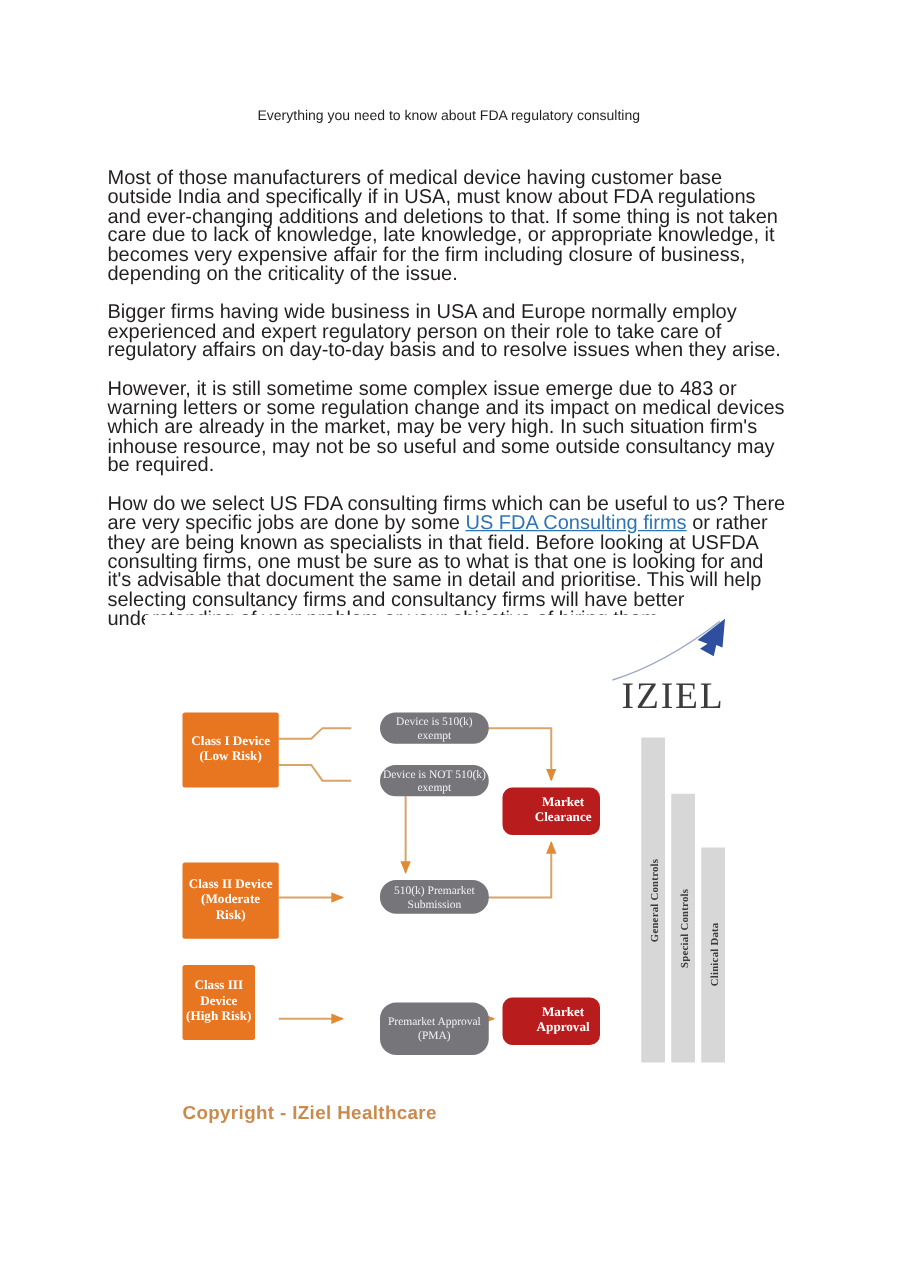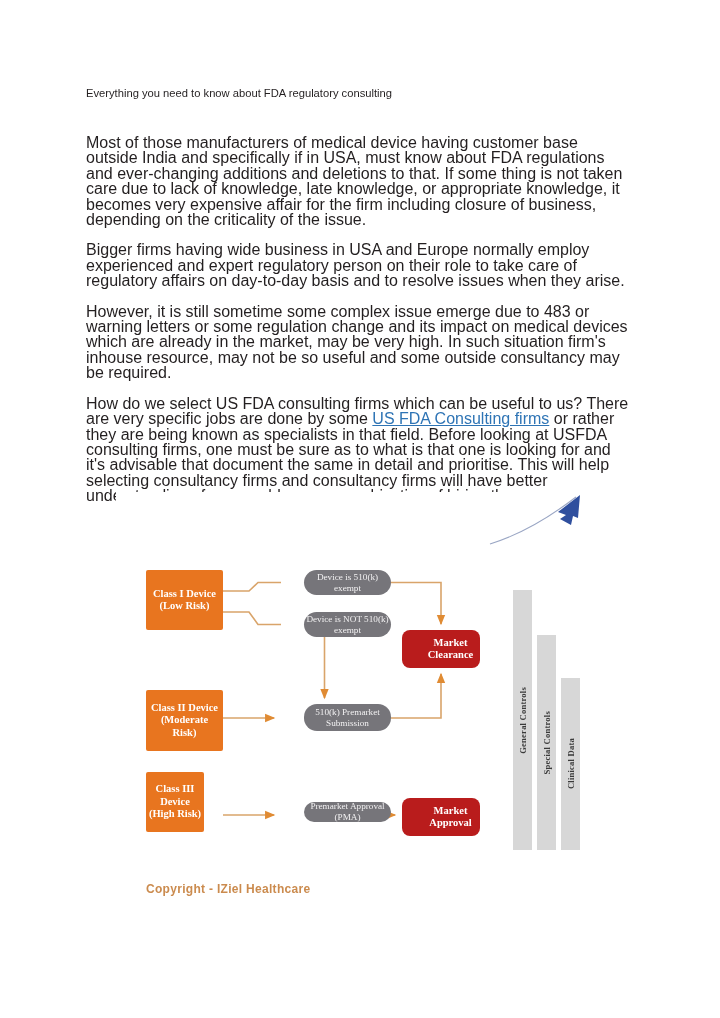--- a/index.html
+++ b/index.html
@@ -30,20 +30,21 @@
     top: 86px;
     width: 546px;
   }
 
   .doc-title {
     font-size: 11.2px;
     line-height: 15px;
     color: #231f20;
     margin: 0 0 34px 0;
     font-weight: normal;
+    text-align: center;
   }
 
   p.para {
     font-size: 16px;
     line-height: 15.4px;
     color: #231f20;
     margin: 0 0 15px 0;
     text-align: left;
   }
   p.para:last-child { margin-bottom: 0; }
@@ -99,21 +100,21 @@
   }
 
   
   #n-class1  { left: 30px;  top: 78px;  width: 77px;  height: 60px; }
   #n-class2  { left: 30px;  top: 198px; width: 77px;  height: 61px; }
   #n-class3  { left: 30px;  top: 280px; width: 58px;  height: 60px; }
 
   #n-exempt    { left: 165px; top: 78px;  width: 87px; height: 25px; }
   #n-notexempt { left: 165px; top: 120px; width: 87px; height: 25px; }
   #n-510k      { left: 165px; top: 212px; width: 87px; height: 27px; }
-  #n-pma       { left: 165px; top: 310px; width: 87px; height: 20px; justify-content: center; }
+  #n-pma       { left: 165px; top: 310px; width: 87px; height: 42px; justify-content: center; }
 
   #n-clearance { left: 286px; top: 138px; width: 78px; height: 38px; }
   #n-approval  { left: 286px; top: 306px; width: 78px; height: 38px; }
 
   
   .wires {
     position: absolute;
     left: 0; top: 0;
     width: 470px;
     height: 420px;
@@ -177,21 +178,21 @@
     color: #3c3c3c;
   }
 
   
   .copyright {
     position: absolute;
     left: 30px;
     top: 390px;
     font-family: "Liberation Sans", sans-serif;
     font-weight: bold;
-    font-size: 12px;
+    font-size: 15px;
     letter-spacing: 0.3px;
     color: #cb8b4e;
     text-align: center;
   }
 </style>
 </head>
 <body>
 
 <div class="page">
 
@@ -208,20 +209,21 @@
     <p class="para"><span>How do we select US FDA consulting firms which can be useful to us? There are very specific jobs are done by some </span><a class="inline-link" href="#">US FDA Consulting firms</a><span> or rather they are being known as specialists in that field. Before looking at USFDA consulting firms, one must be sure as to what is that one is looking for and it's advisable that document the same in detail and prioritise. This will help selecting consultancy firms and consultancy firms will have better understanding of your problem or your objective of hiring them.</span></p>
   </div>
 
   <div class="diagram">
 
     <div class="logo">
       <svg class="logo-mark" viewBox="0 0 98 54">
         <path d="M2 50 C 28 42, 58 26, 88 3" stroke="#9aa6c4" stroke-width="1.1" fill="none"></path>
         <path d="M92 1 L 70 18 L 78 21 L 72 25 L 83 31 L 85 22 L 90 24 Z" fill="#2f4f9e"></path>
       </svg>
+      <div class="logo-word">IZIEL</div>
     </div>
 
     <svg class="wires" viewBox="0 0 470 420">
       <defs>
         <marker id="ah" markerWidth="7" markerHeight="7" refX="5.6" refY="3" orient="auto">
           <path d="M0,0.4 L6.4,3 L0,5.6 Z" fill="#e08b33"></path>
         </marker>
       </defs>
       <g stroke="#d9a46a" stroke-width="1.6" fill="none">
 

